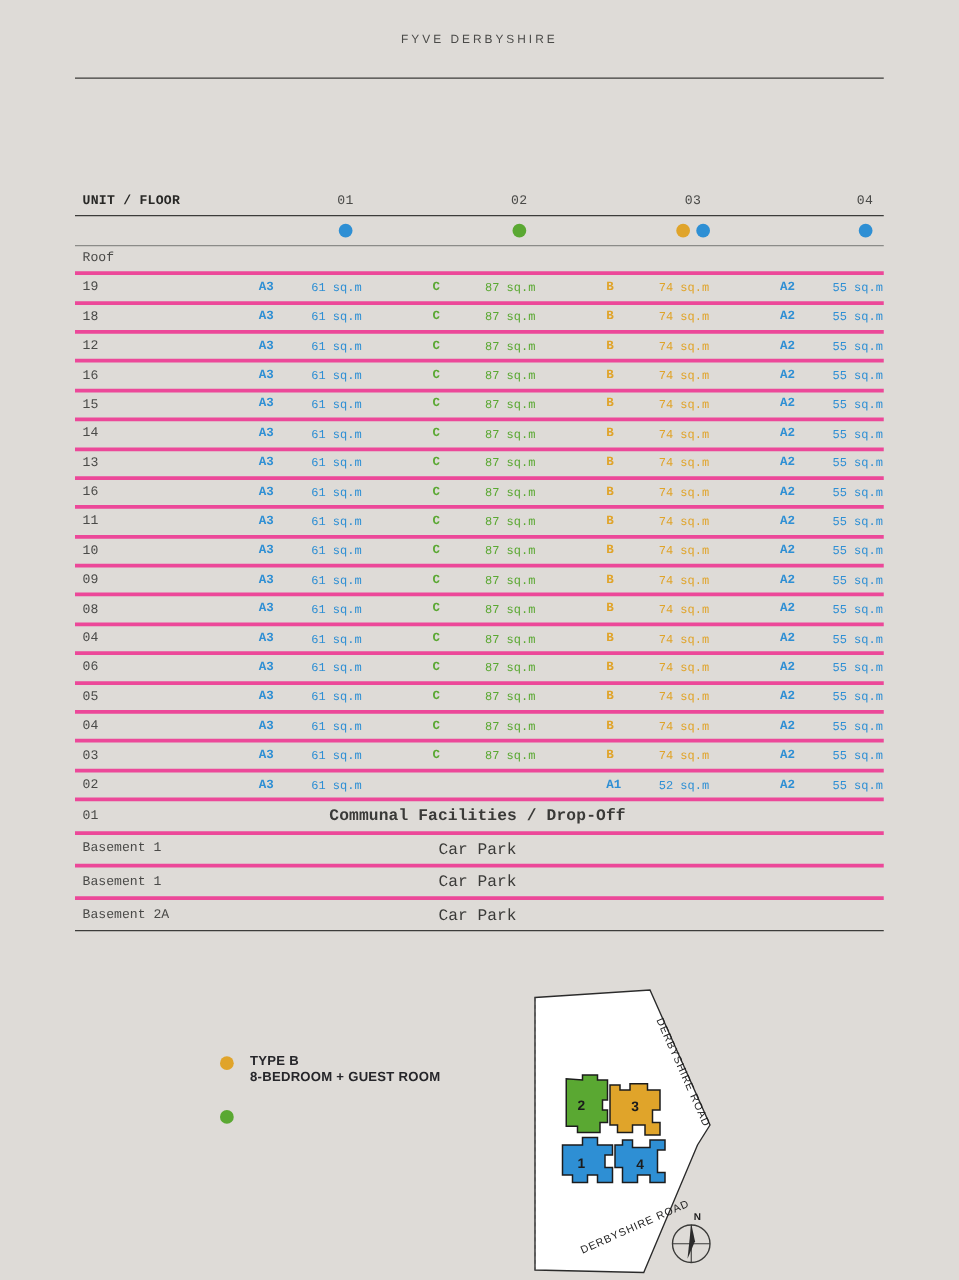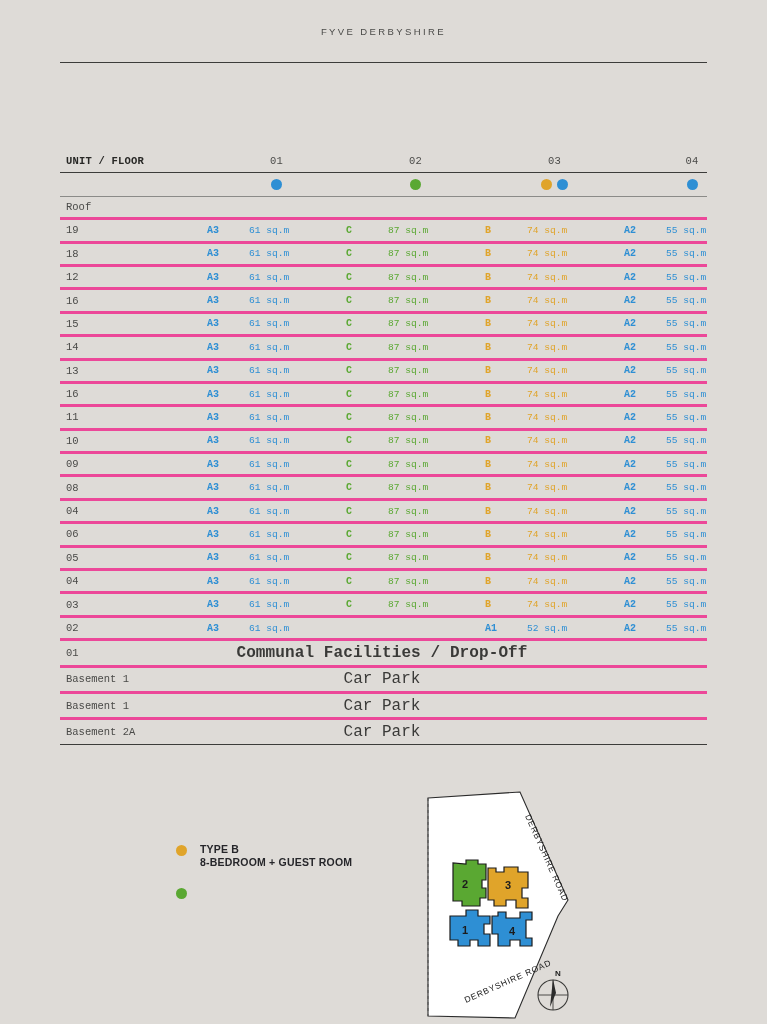--- a/index.html
+++ b/index.html
@@ -141,21 +141,21 @@
 
   .span-row {
     position: relative;
     display: flex;
     align-items: center;
     height: 23.4px;
   }
   .span-body {
     flex: 1 1 auto;
     text-align: center;
-    font-size: 16px;
+    font-size: 13px;
     color: #3a3a38;
     padding-right: 150px;
   }
   .span-body.bold { font-weight: bold; letter-spacing: 0.1px; }
 
   
   .legend {
     position: absolute;
     left: 176px;
     top: 843px;

